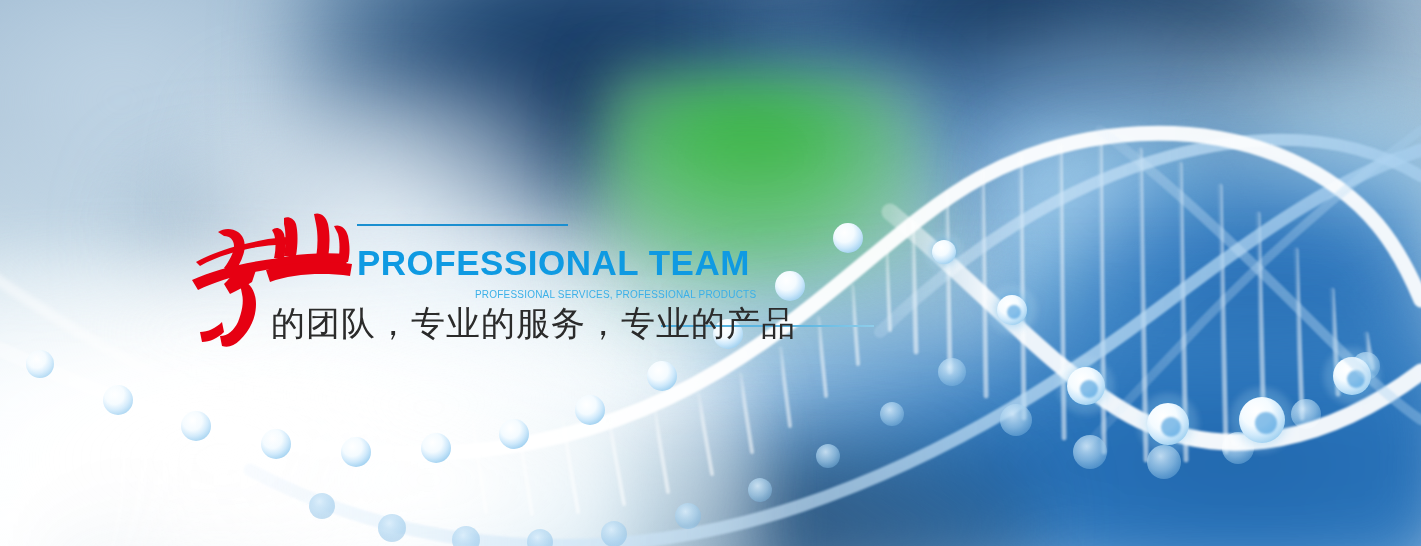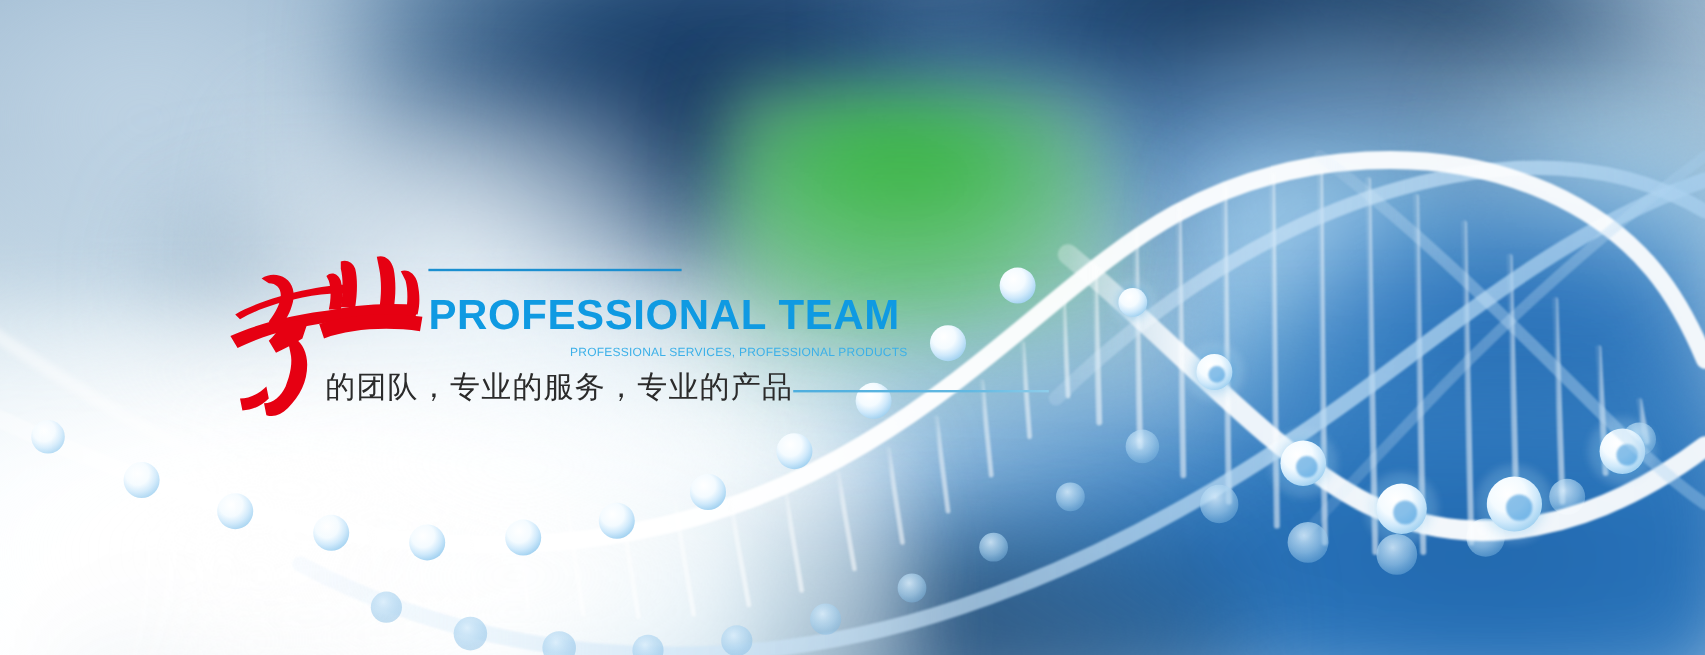--- a/index.html
+++ b/index.html
@@ -155,21 +155,21 @@
   .subline{
     position:absolute; left:475px; top:285px;
     font-size:10px; font-weight:normal;
     letter-spacing:0.2px;
     color:#3cb0e8;
     line-height:19px;
     white-space:nowrap;
   }
   .tagline{
     position:absolute; left:271px; top:306px;
-    font-size:25px; font-weight:normal;
+    font-size:34px; font-weight:normal;
     letter-spacing:1px;
     color:#2b2b2b;
     line-height:34px;
     white-space:nowrap;
   }
 </style>
 </head>
 <body>
 
 <div class="banner">

